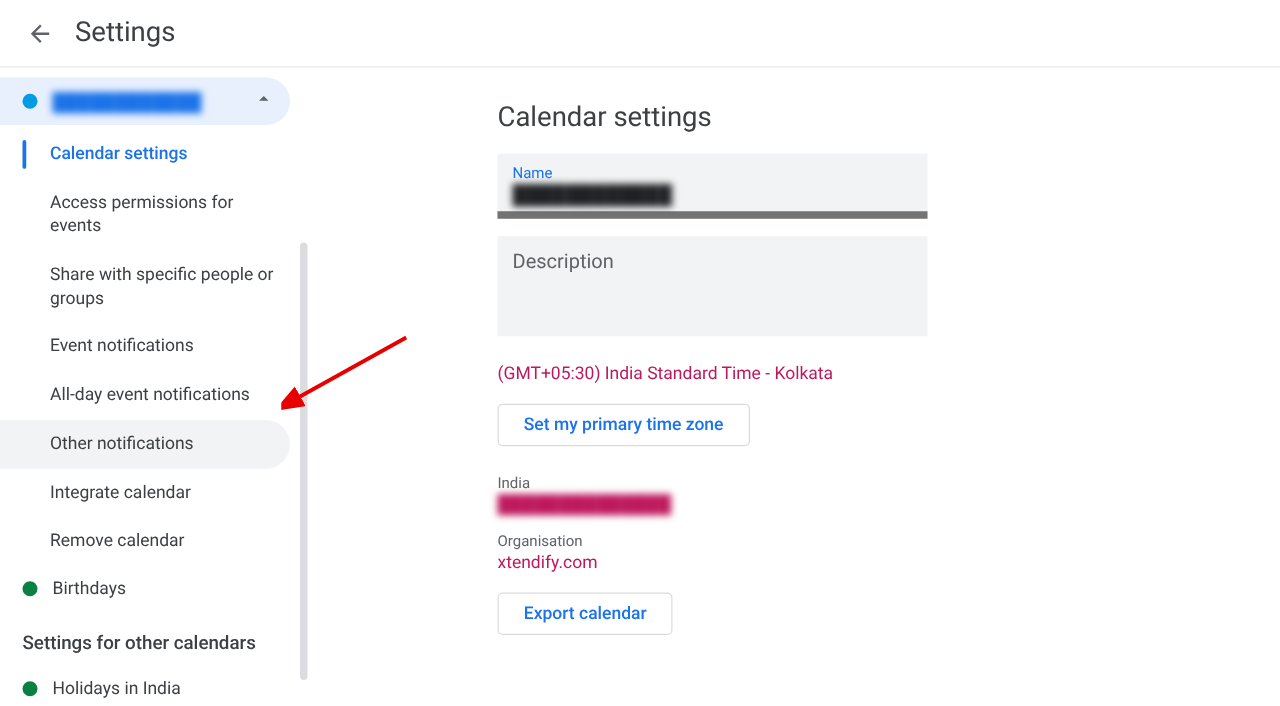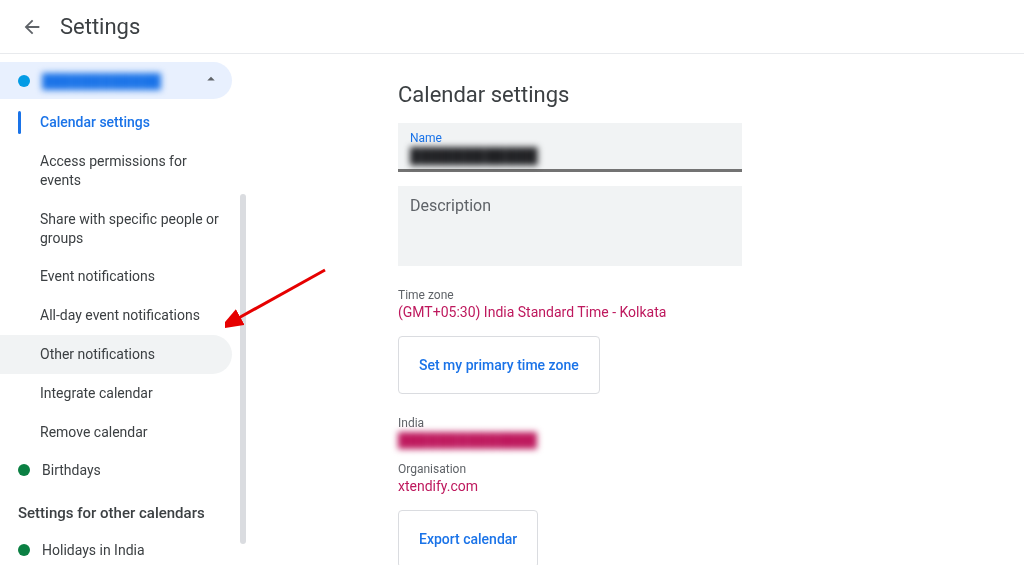--- a/index.html
+++ b/index.html
@@ -146,21 +146,21 @@
   .page-title {
     font-size: 22px;
     font-weight: 400;
     color: #3c4043;
     margin-bottom: 16px;
   }
   .name-field {
     background: #f1f3f4;
     padding: 8px 12px 0 12px;
     width: 344px;
-    border-bottom: 3px solid #737373;
+    border-bottom: 6px solid #737373;
     margin-bottom: 14px;
   }
   .name-label {
     font-size: 12px;
     color: #1a73e8;
   }
   .name-value {
     font-size: 15px;
     color: #202124;
     padding: 2px 0 4px 0;
@@ -185,21 +185,21 @@
   .kv-value {
     font-size: 14px;
     color: #be185d;
     margin-bottom: 14px;
   }
   .blurred { filter: blur(3px); }
   .btn {
     display: inline-block;
     border: 1px solid #dadce0;
     border-radius: 4px;
-    padding: 20px 20px;
+    padding: 8px 20px;
     color: #1a73e8;
     font-weight: 500;
     font-size: 14px;
     cursor: pointer;
     background: #fff;
     margin-top: 2px;
     margin-bottom: 22px;
   }
 </style>
 </head>
@@ -265,21 +265,20 @@
 
     <div class="name-field">
       <div class="name-label">Name</div>
       <div class="name-value">████████████</div>
     </div>
 
     <div class="desc-field">
       <div class="desc-label">Description</div>
     </div>
 
-    <div class="kv-label">Time zone</div>
     <div class="kv-value">(GMT+05:30) India Standard Time - Kolkata</div>
     <div class="btn">Set my primary time zone</div>
 
     <div class="kv-label">India</div>
     <div class="kv-value blurred">██████████████</div>
 
     <div class="kv-label">Organisation</div>
     <div class="kv-value">xtendify.com</div>
 
     <div class="btn">Export calendar</div>

